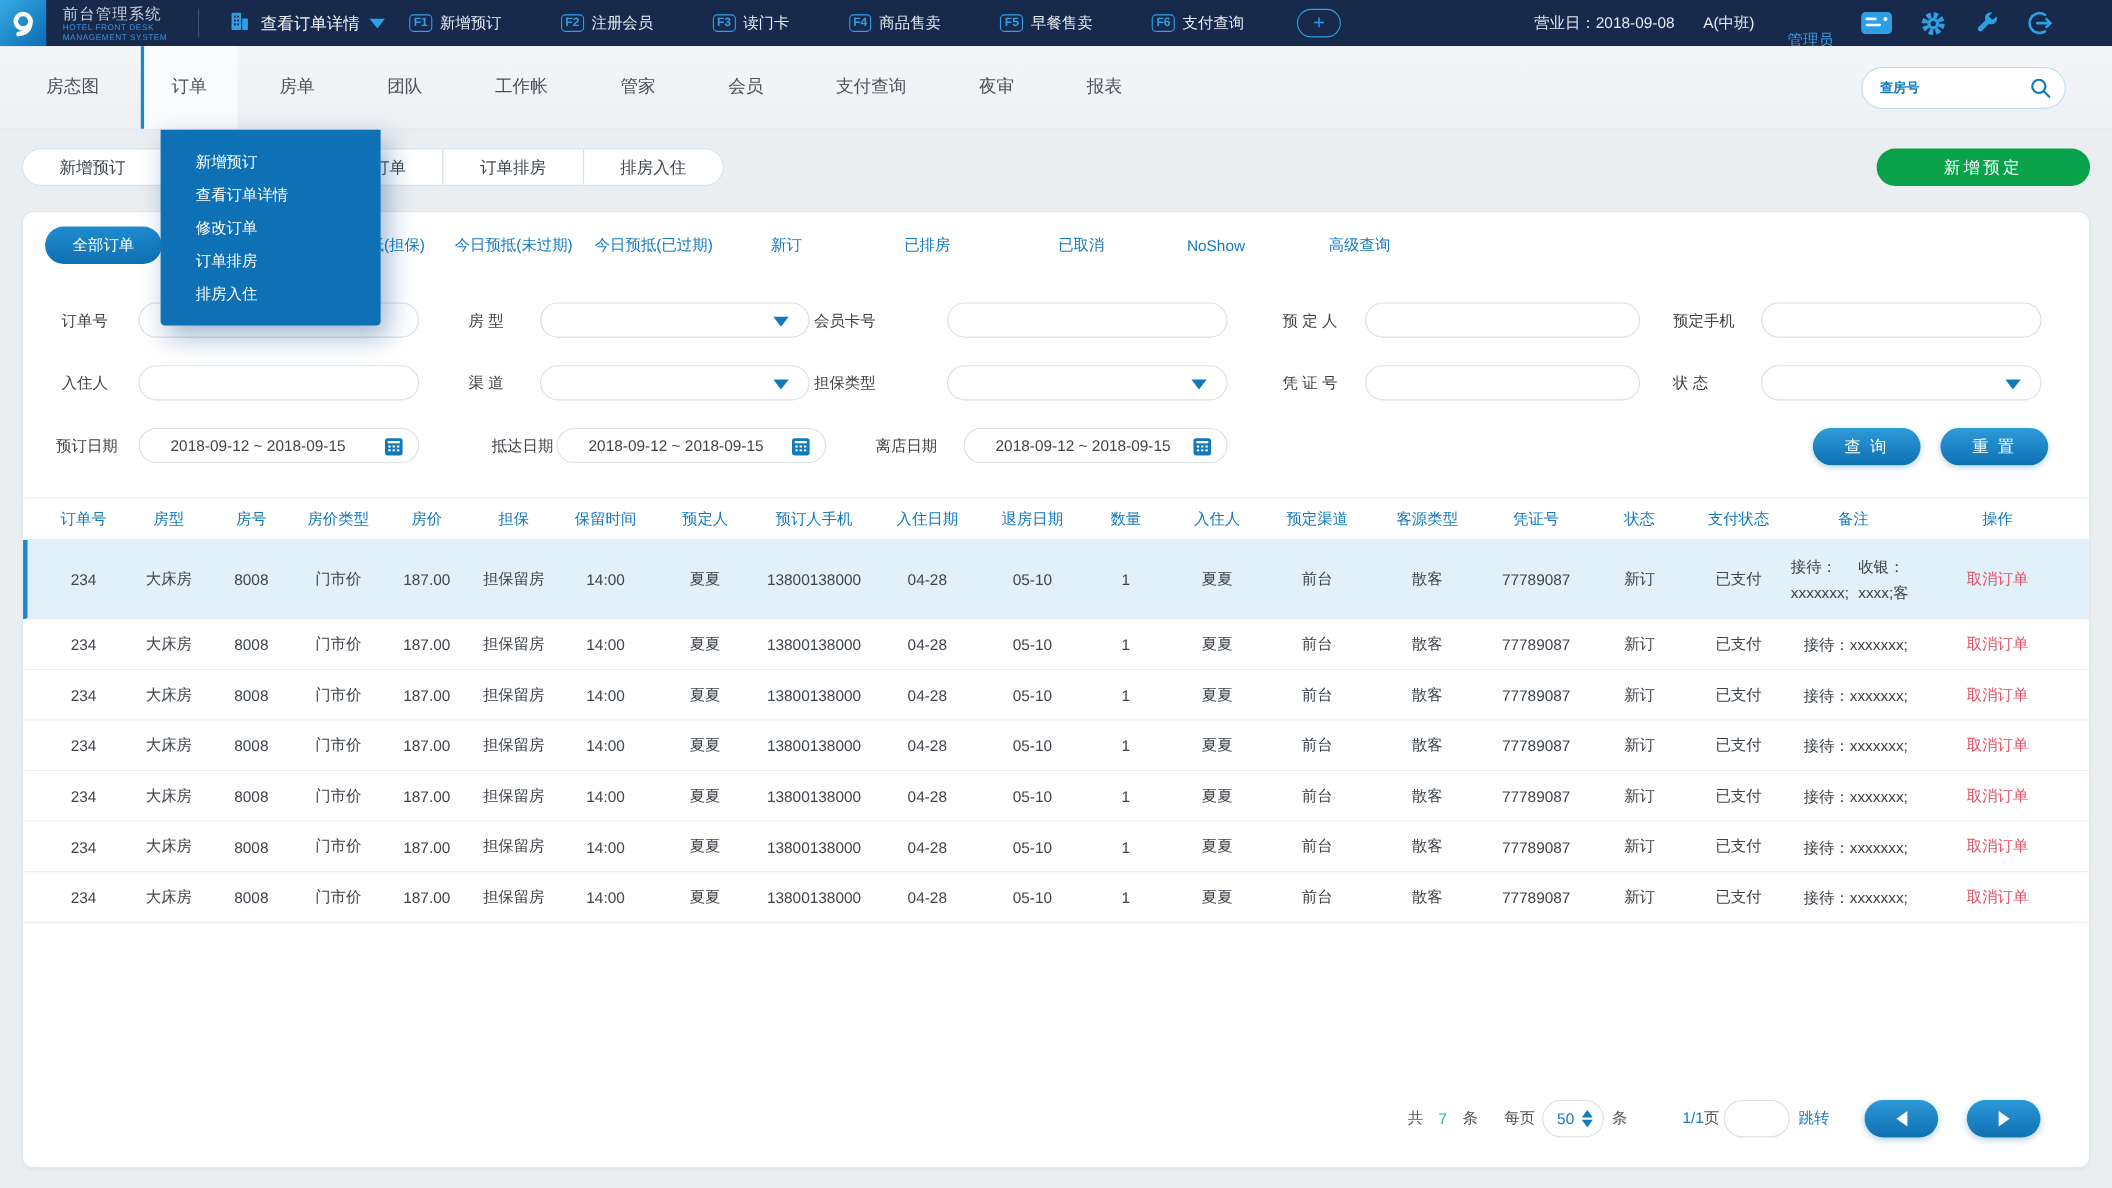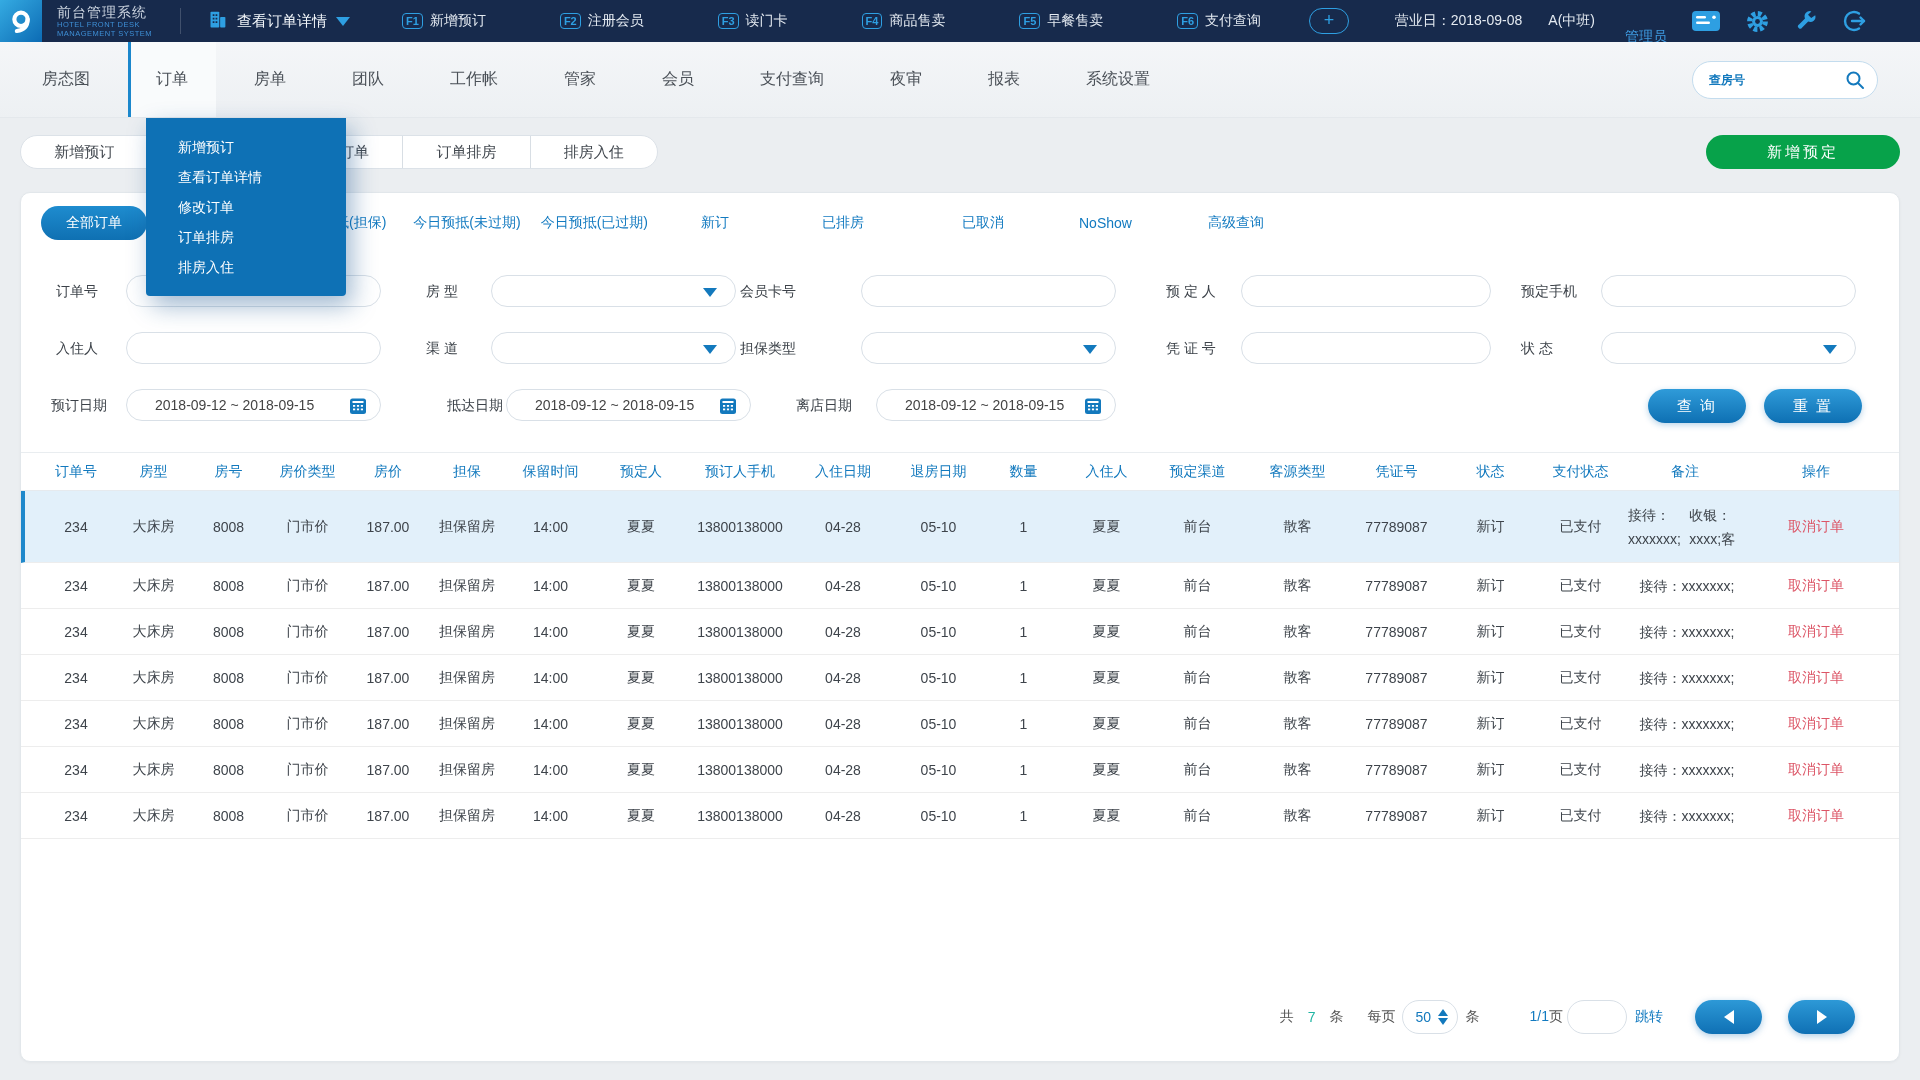--- a/index.html
+++ b/index.html
@@ -9,21 +9,21 @@
   
   .topbar { height:42px; background:#172A4C; display:flex; align-items:center; color:#E4EAF1; font-size:14px; }
   .logo { width:42px; height:42px; background:linear-gradient(135deg,#35ABE2,#0C6BB4); display:flex; align-items:center; justify-content:center; flex:0 0 42px; }
   .brand { margin-left:15px; line-height:10px; }
   .brand-title { font-size:14px; color:#C9D2DE; letter-spacing:1px; line-height:15px; }
   .brand-sub { font-size:7.5px; color:#3E8FD6; letter-spacing:.5px; line-height:9px; }
   .tb-divider { width:1px; height:26px; background:rgba(255,255,255,.18); margin-left:28px; }
   .store { display:flex; align-items:center; margin-left:26px; gap:9px; cursor:pointer; }
   .store-name { font-size:15px; color:#F2F6FA; }
   .caret-down { width:0; height:0; border-left:7px solid transparent; border-right:7px solid transparent; border-top:9px solid #2E9FE2; }
-  .fkeys { display:flex; align-items:flex-end; margin-left:52px; gap:74px; }
+  .fkeys { display:flex; align-items:flex-end; margin-left:22px; gap:54px; }
   .fkey { display:flex; align-items:center; gap:7px; cursor:pointer; }
   .fbadge { border:1px solid #2E9FE2; color:#2E9FE2; border-radius:4px; font-size:11px; font-weight:bold; padding:1px 3px; line-height:12px; }
   .add-pill { margin-left:48px; width:40px; height:26px; border:1px solid #2E9FE2; border-radius:13px; color:#2E9FE2; font-size:18px; background:transparent; display:flex; align-items:center; justify-content:center; cursor:pointer; line-height:1; padding-bottom:2px; }
   .tb-right { margin-left:auto; display:flex; align-items:center; padding-right:52px; }
   .biz { color:#E4EAF1; }
   .shift { margin-left:26px; }
   .user { margin-left:30px; color:#3E9AE0;margin-top:31px; }
   .tb-icon { margin-left:24px; display:flex; align-items:center; cursor:pointer; }
 
   
@@ -207,21 +207,20 @@
     <div class="nav-item">房态图</div>
     <div class="nav-item active">订单</div>
     <div class="nav-item">房单</div>
     <div class="nav-item">团队</div>
     <div class="nav-item">工作帐</div>
     <div class="nav-item">管家</div>
     <div class="nav-item">会员</div>
     <div class="nav-item">支付查询</div>
     <div class="nav-item">夜审</div>
     <div class="nav-item">报表</div>
-    <div class="nav-item">系统设置</div>
     <div class="searchbox">
       <input placeholder="查房号" style="">
       <svg width="20" height="20" viewBox="0 0 20 20">
           <circle cx="8.5" cy="8.5" r="6" fill="none" stroke="#1379BD" stroke-width="2"></circle>
           <line x1="13" y1="13" x2="18" y2="18" stroke="#1379BD" stroke-width="2" stroke-linecap="round"></line>
         </svg>
     </div>
   </nav>
 
   <div class="tabrow">

